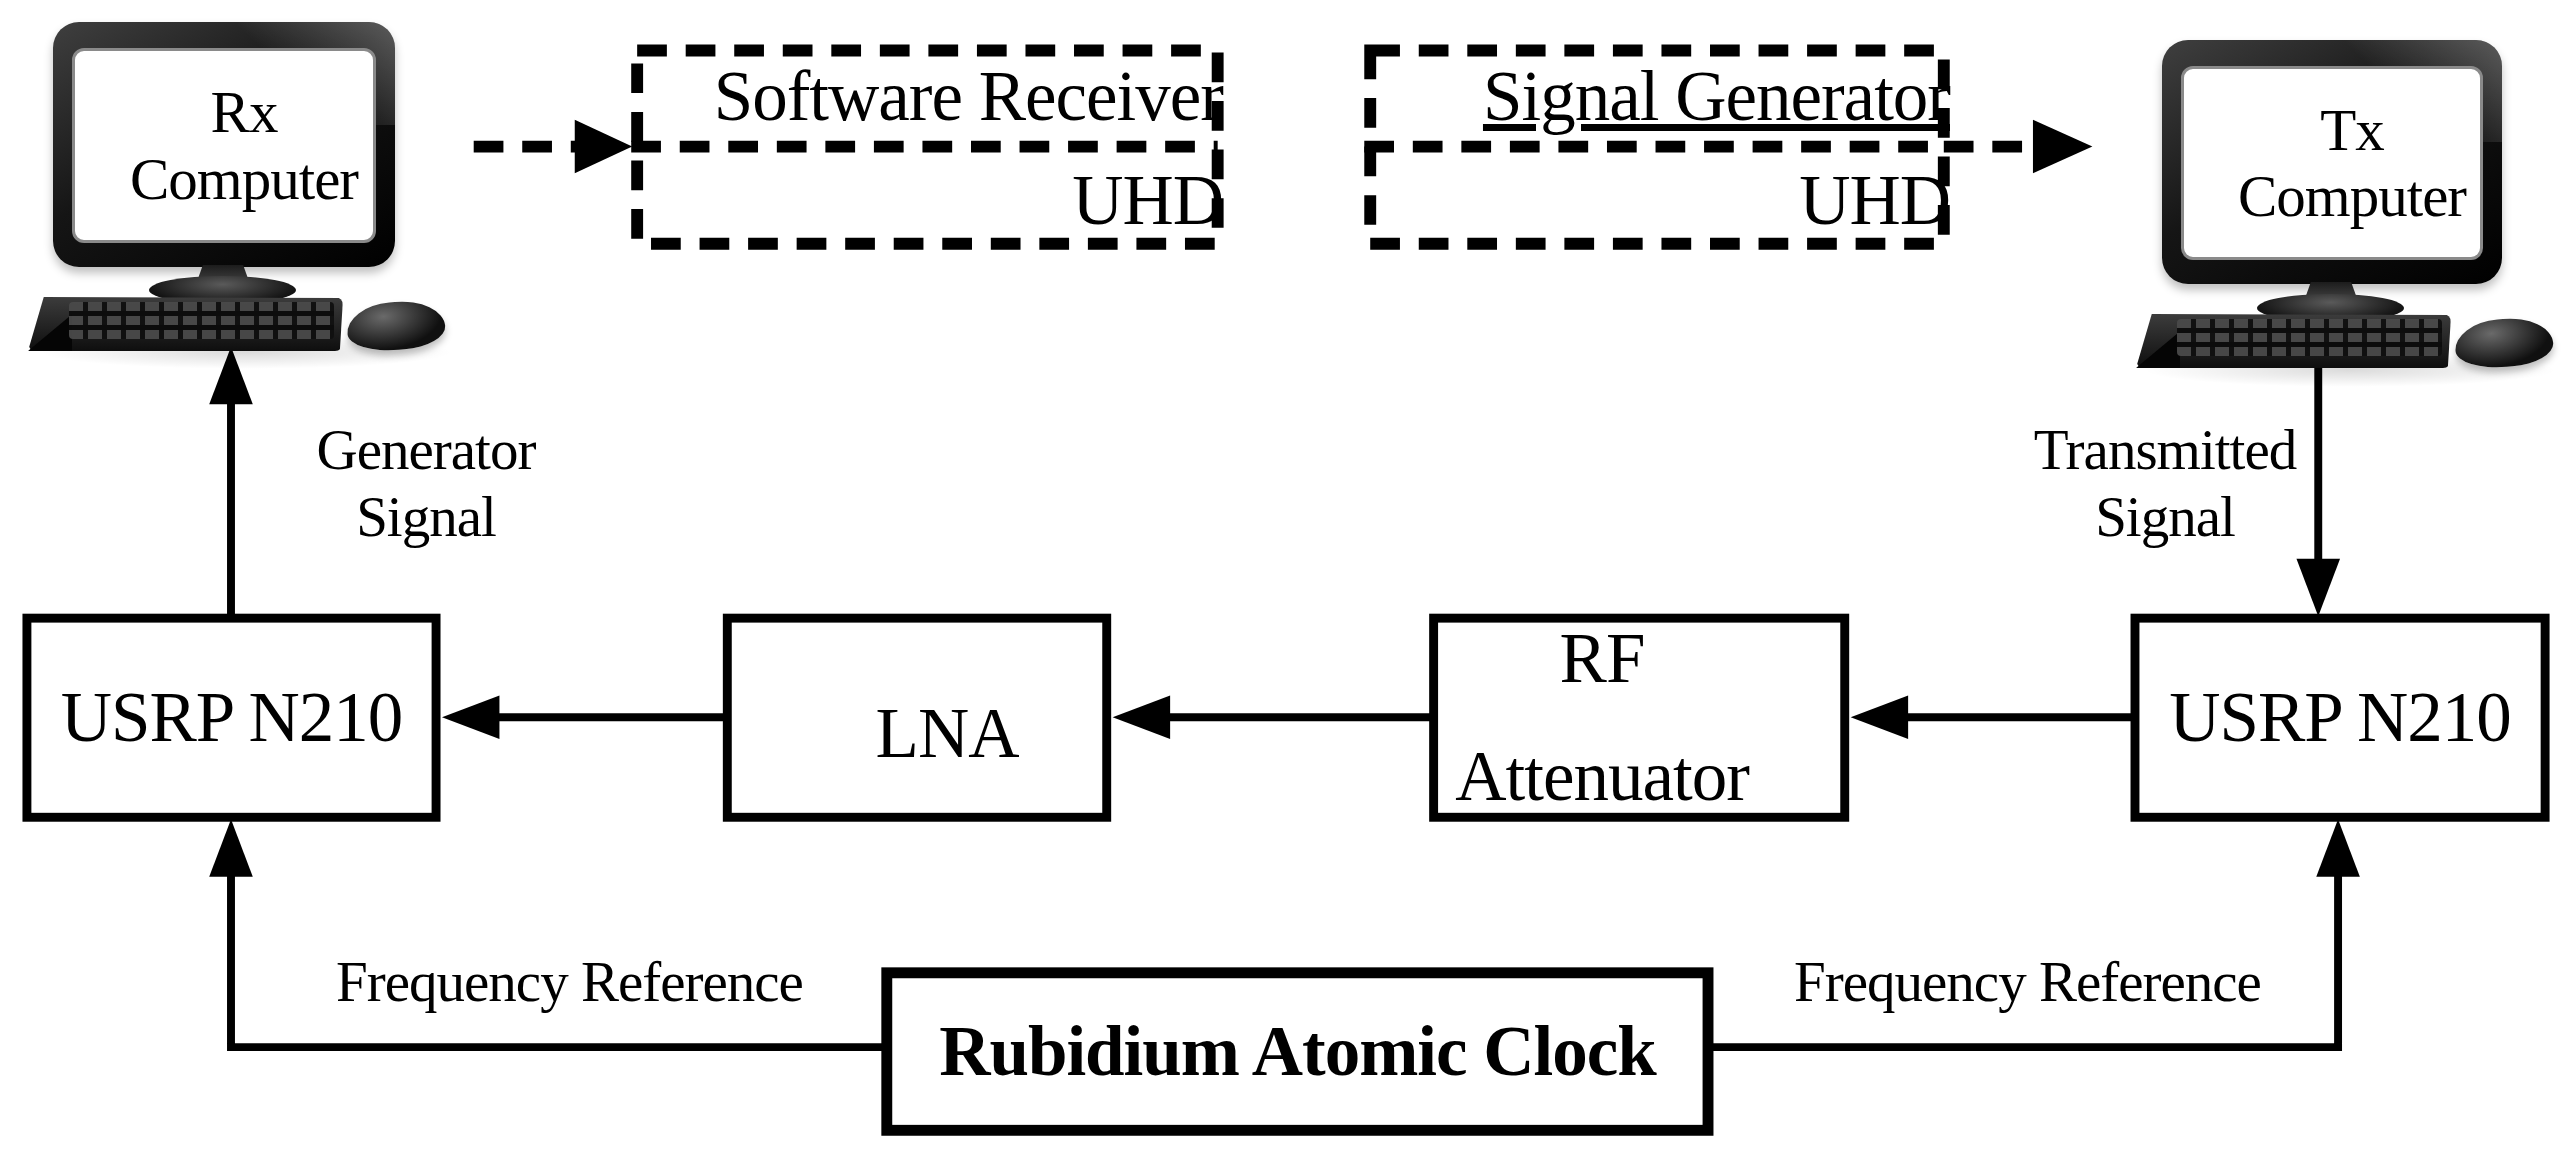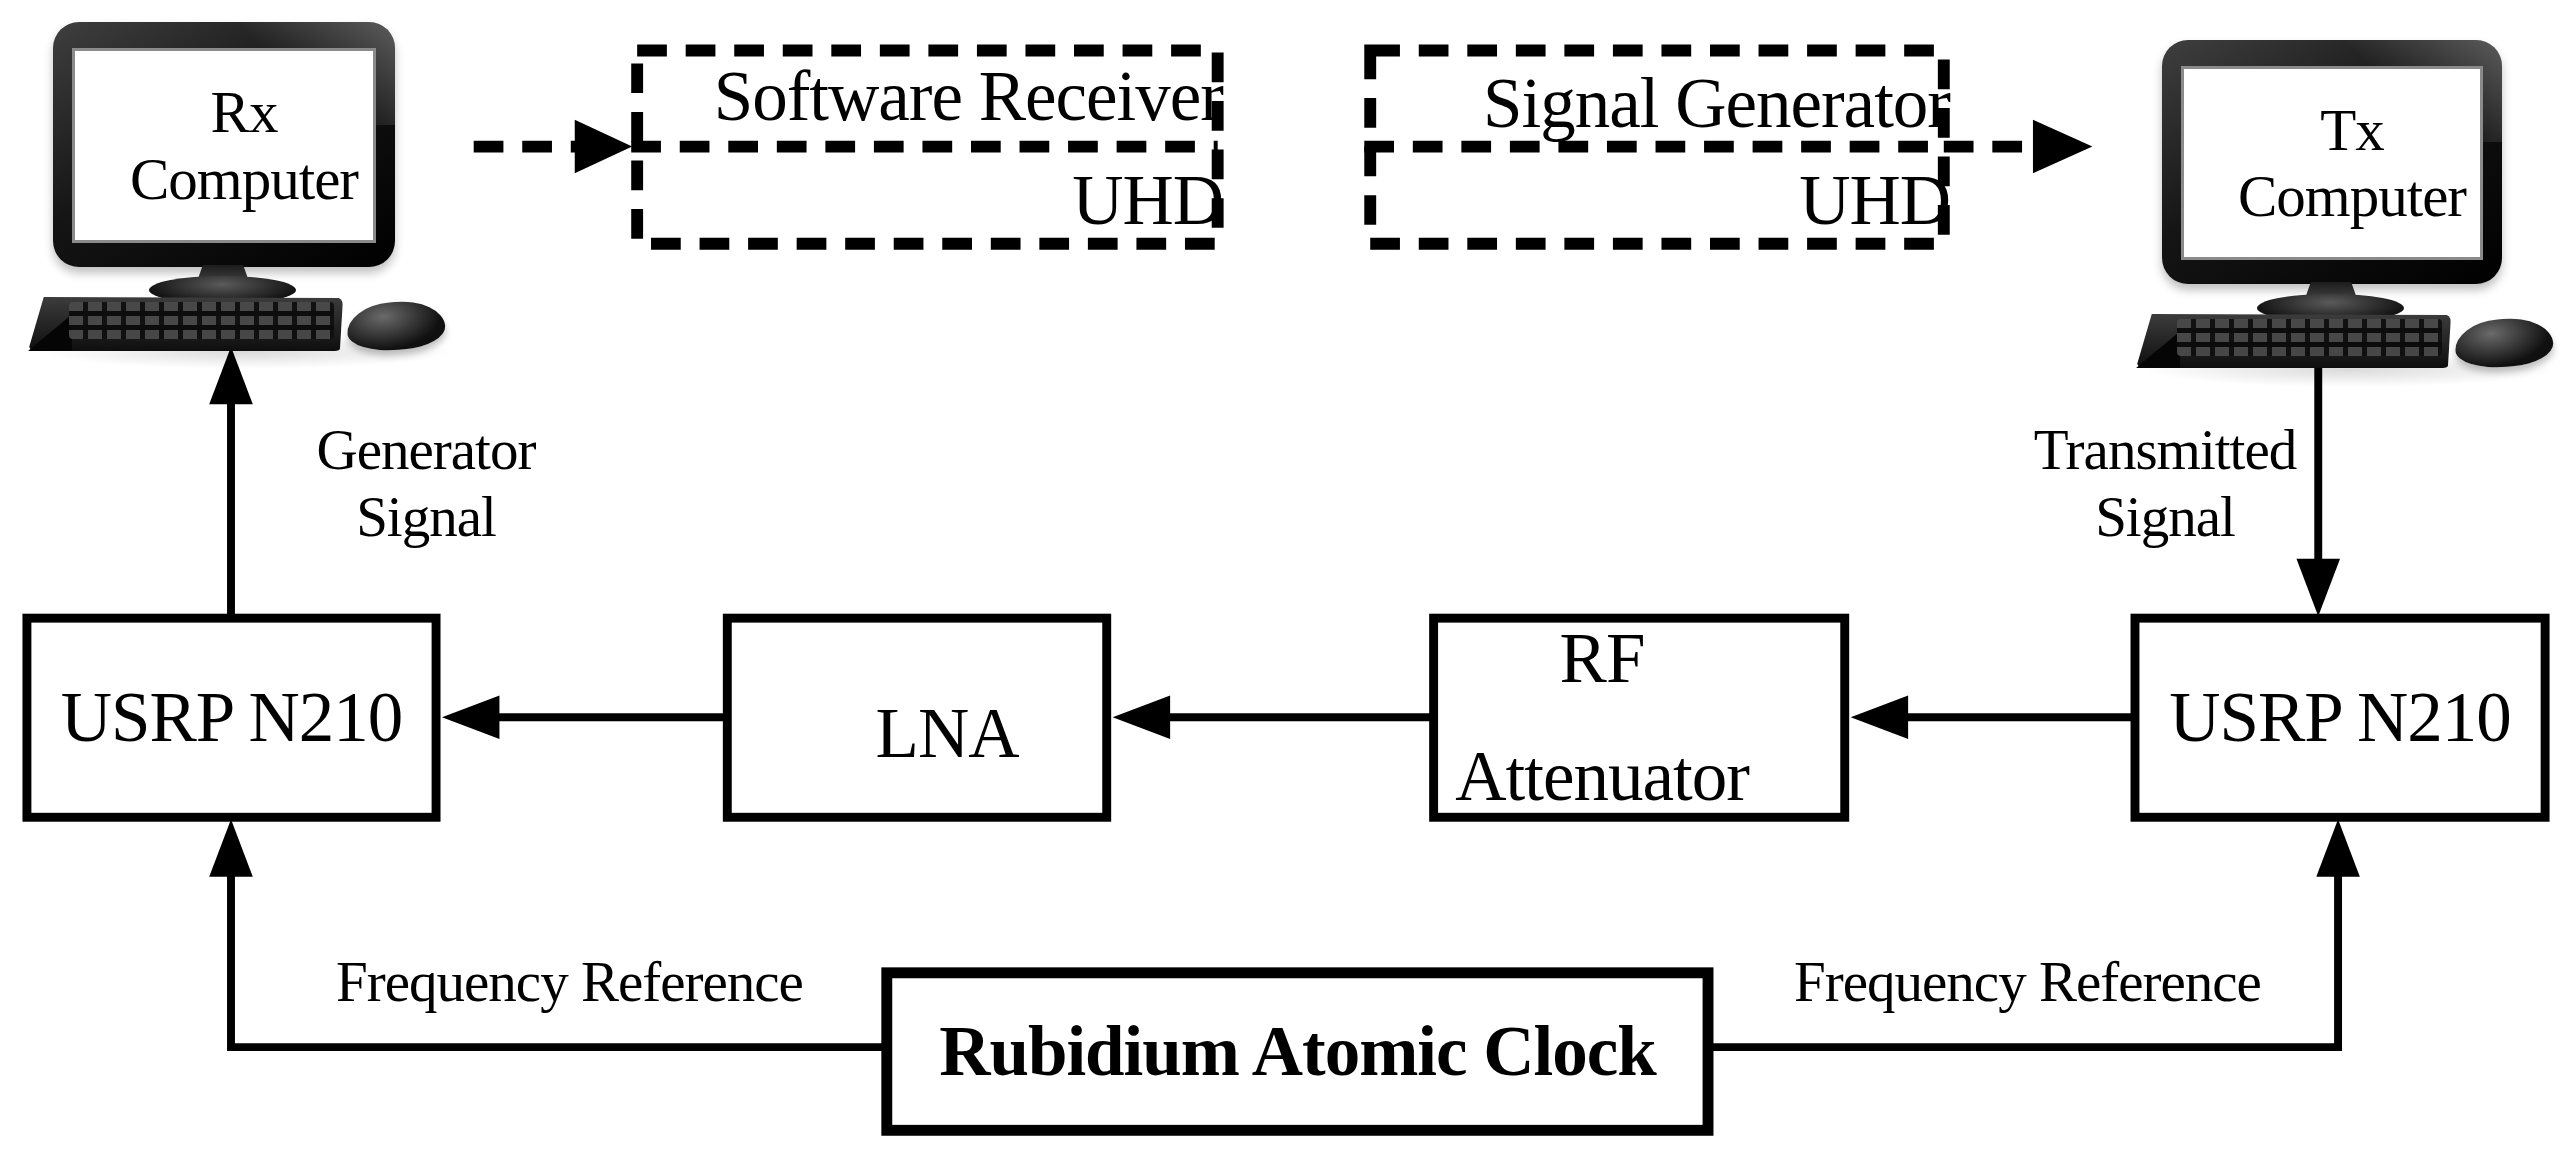--- a/index.html
+++ b/index.html
@@ -18,21 +18,21 @@
 
   
   .computer{position:absolute;}
   .shadow{position:absolute;background:radial-gradient(ellipse,rgba(0,0,0,0.14),rgba(0,0,0,0) 70%);}
   .monitor{position:absolute;background:linear-gradient(150deg,#3f3f3f 0%,#151515 45%,#000 100%);
            border-radius:26px;box-shadow:0 6px 10px rgba(0,0,0,0.25);}
   .monitor::after{content:"";position:absolute;top:0;right:0;width:46%;height:42%;
            border-top-right-radius:26px;
            background:linear-gradient(225deg,rgba(255,255,255,0.30),rgba(255,255,255,0) 62%);}
   .screen{position:absolute;left:19px;right:19px;top:26px;bottom:24px;background:#ffffff;
-          border:3px solid #8a8a8a;border-radius:0;display:flex;flex-direction:column;
+          border:3px solid #8a8a8a;border-radius:12px;display:flex;flex-direction:column;
           align-items:center;justify-content:center;font-size:59px;line-height:1.12;letter-spacing:-1px;z-index:2;padding-left:40px;}
   .neck{position:absolute;background:linear-gradient(#1c1c1c,#4a4a4a);
         clip-path:polygon(14% 0,86% 0,100% 100%,0 100%);}
   .base{position:absolute;border-radius:50%;
         background:radial-gradient(ellipse at 50% 30%,#5a5a5a,#141414 72%);}
   .keyboard{position:absolute;background:linear-gradient(180deg,#3c3c3c,#0e0e0e);
         border-radius:8px;clip-path:polygon(5% 0,100% 2%,99% 100%,0 100%);}
   .keys{position:absolute;left:13%;right:3%;top:10%;bottom:22%;
         background:repeating-linear-gradient(90deg,#555 0 14px,#101010 14px 19px),
                    repeating-linear-gradient(0deg,#4a4a4a 0 9px,#0c0c0c 9px 14px);
@@ -124,21 +124,21 @@
     </div>
     <div class="mouse" style="left:323px;top:293px;width:98px;height:48px;"></div>
   </div>
 
   <div class="lbl dashedtxt" style="left:631px;top:45px;width:592px;height:103px;">
     <span>Software Receiver</span>
   </div>
   <div class="lbl dashedtxt" style="left:631px;top:153px;width:592px;height:95px;">
     <span>UHD</span>
   </div>
-  <div class="lbl dashedtxt" style="left:1364px;top:52px;width:586px;height:103px;">
+  <div class="lbl dashedtxt" style="left:1364px;top:45px;width:586px;height:103px;text-decoration:underline;">
     <span>Signal Generator</span>
   </div>
   <div class="lbl dashedtxt" style="left:1364px;top:153px;width:586px;height:95px;">
     <span>UHD</span>
   </div>
 
   <div class="lbl block" style="left:23px;top:614px;width:417px;height:207px;">
     <span>USRP N210</span>
   </div>
   <div class="lbl block" style="left:723px;top:630px;width:448px;height:207px;">

